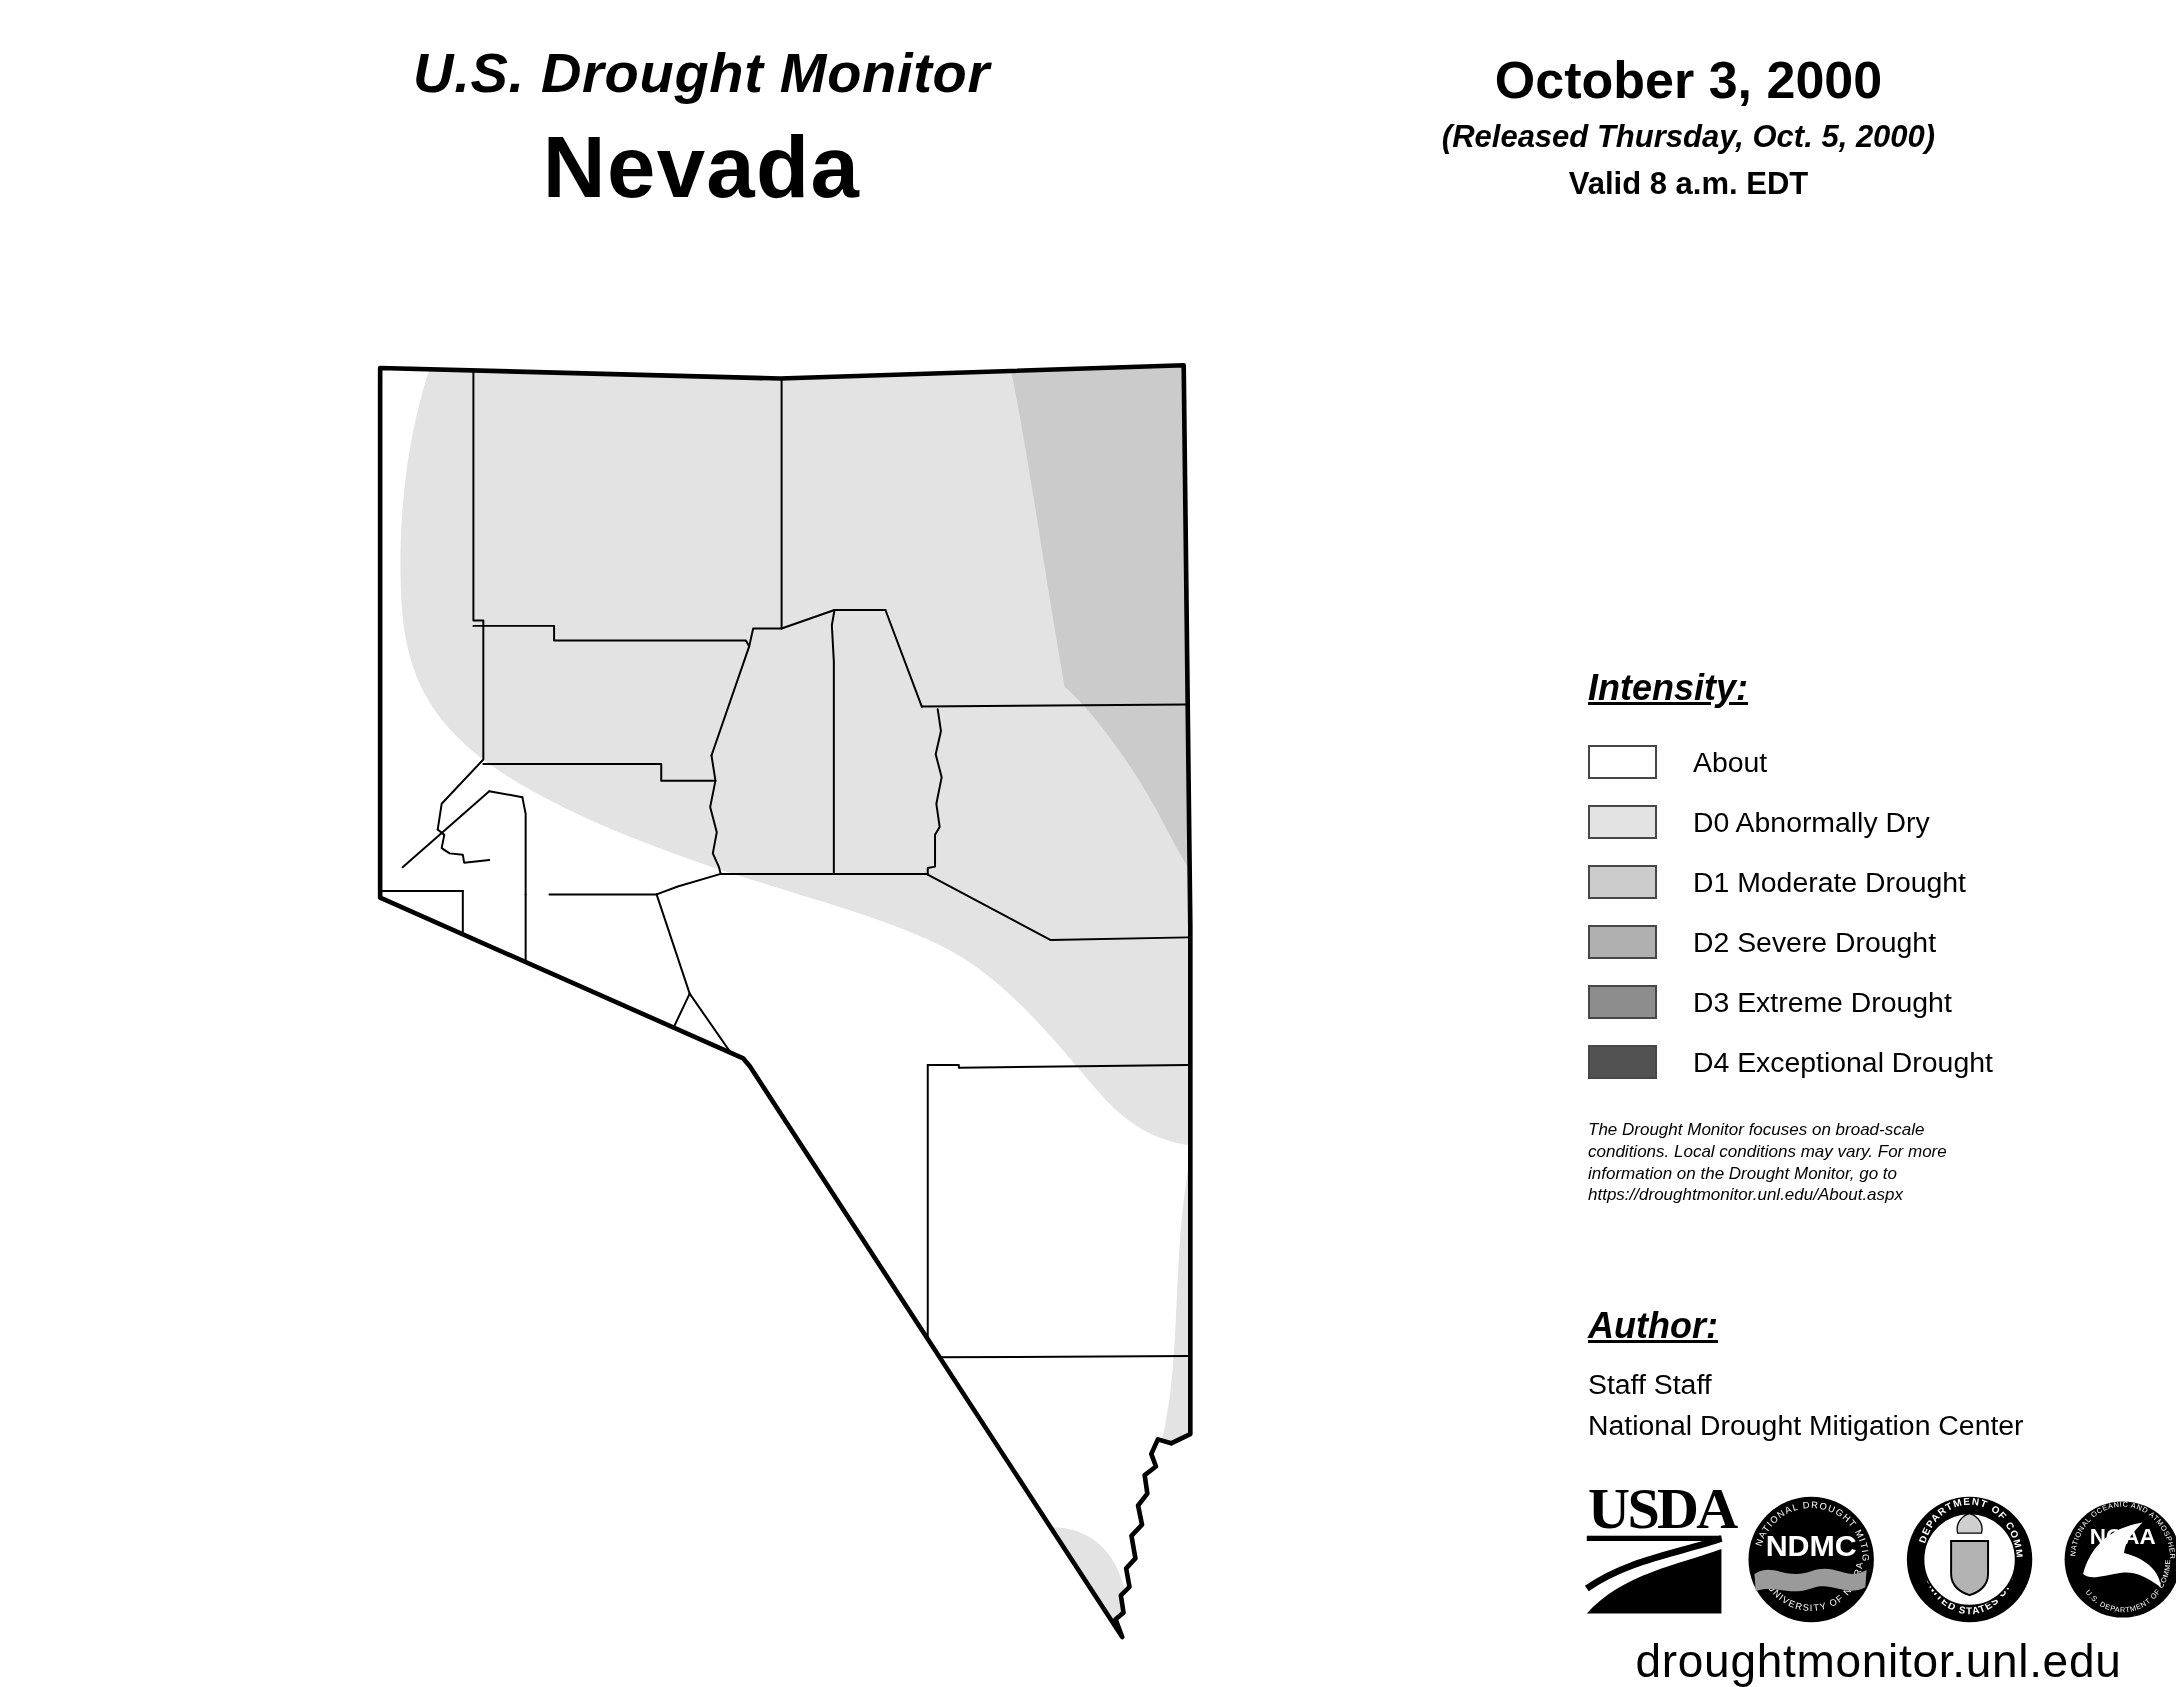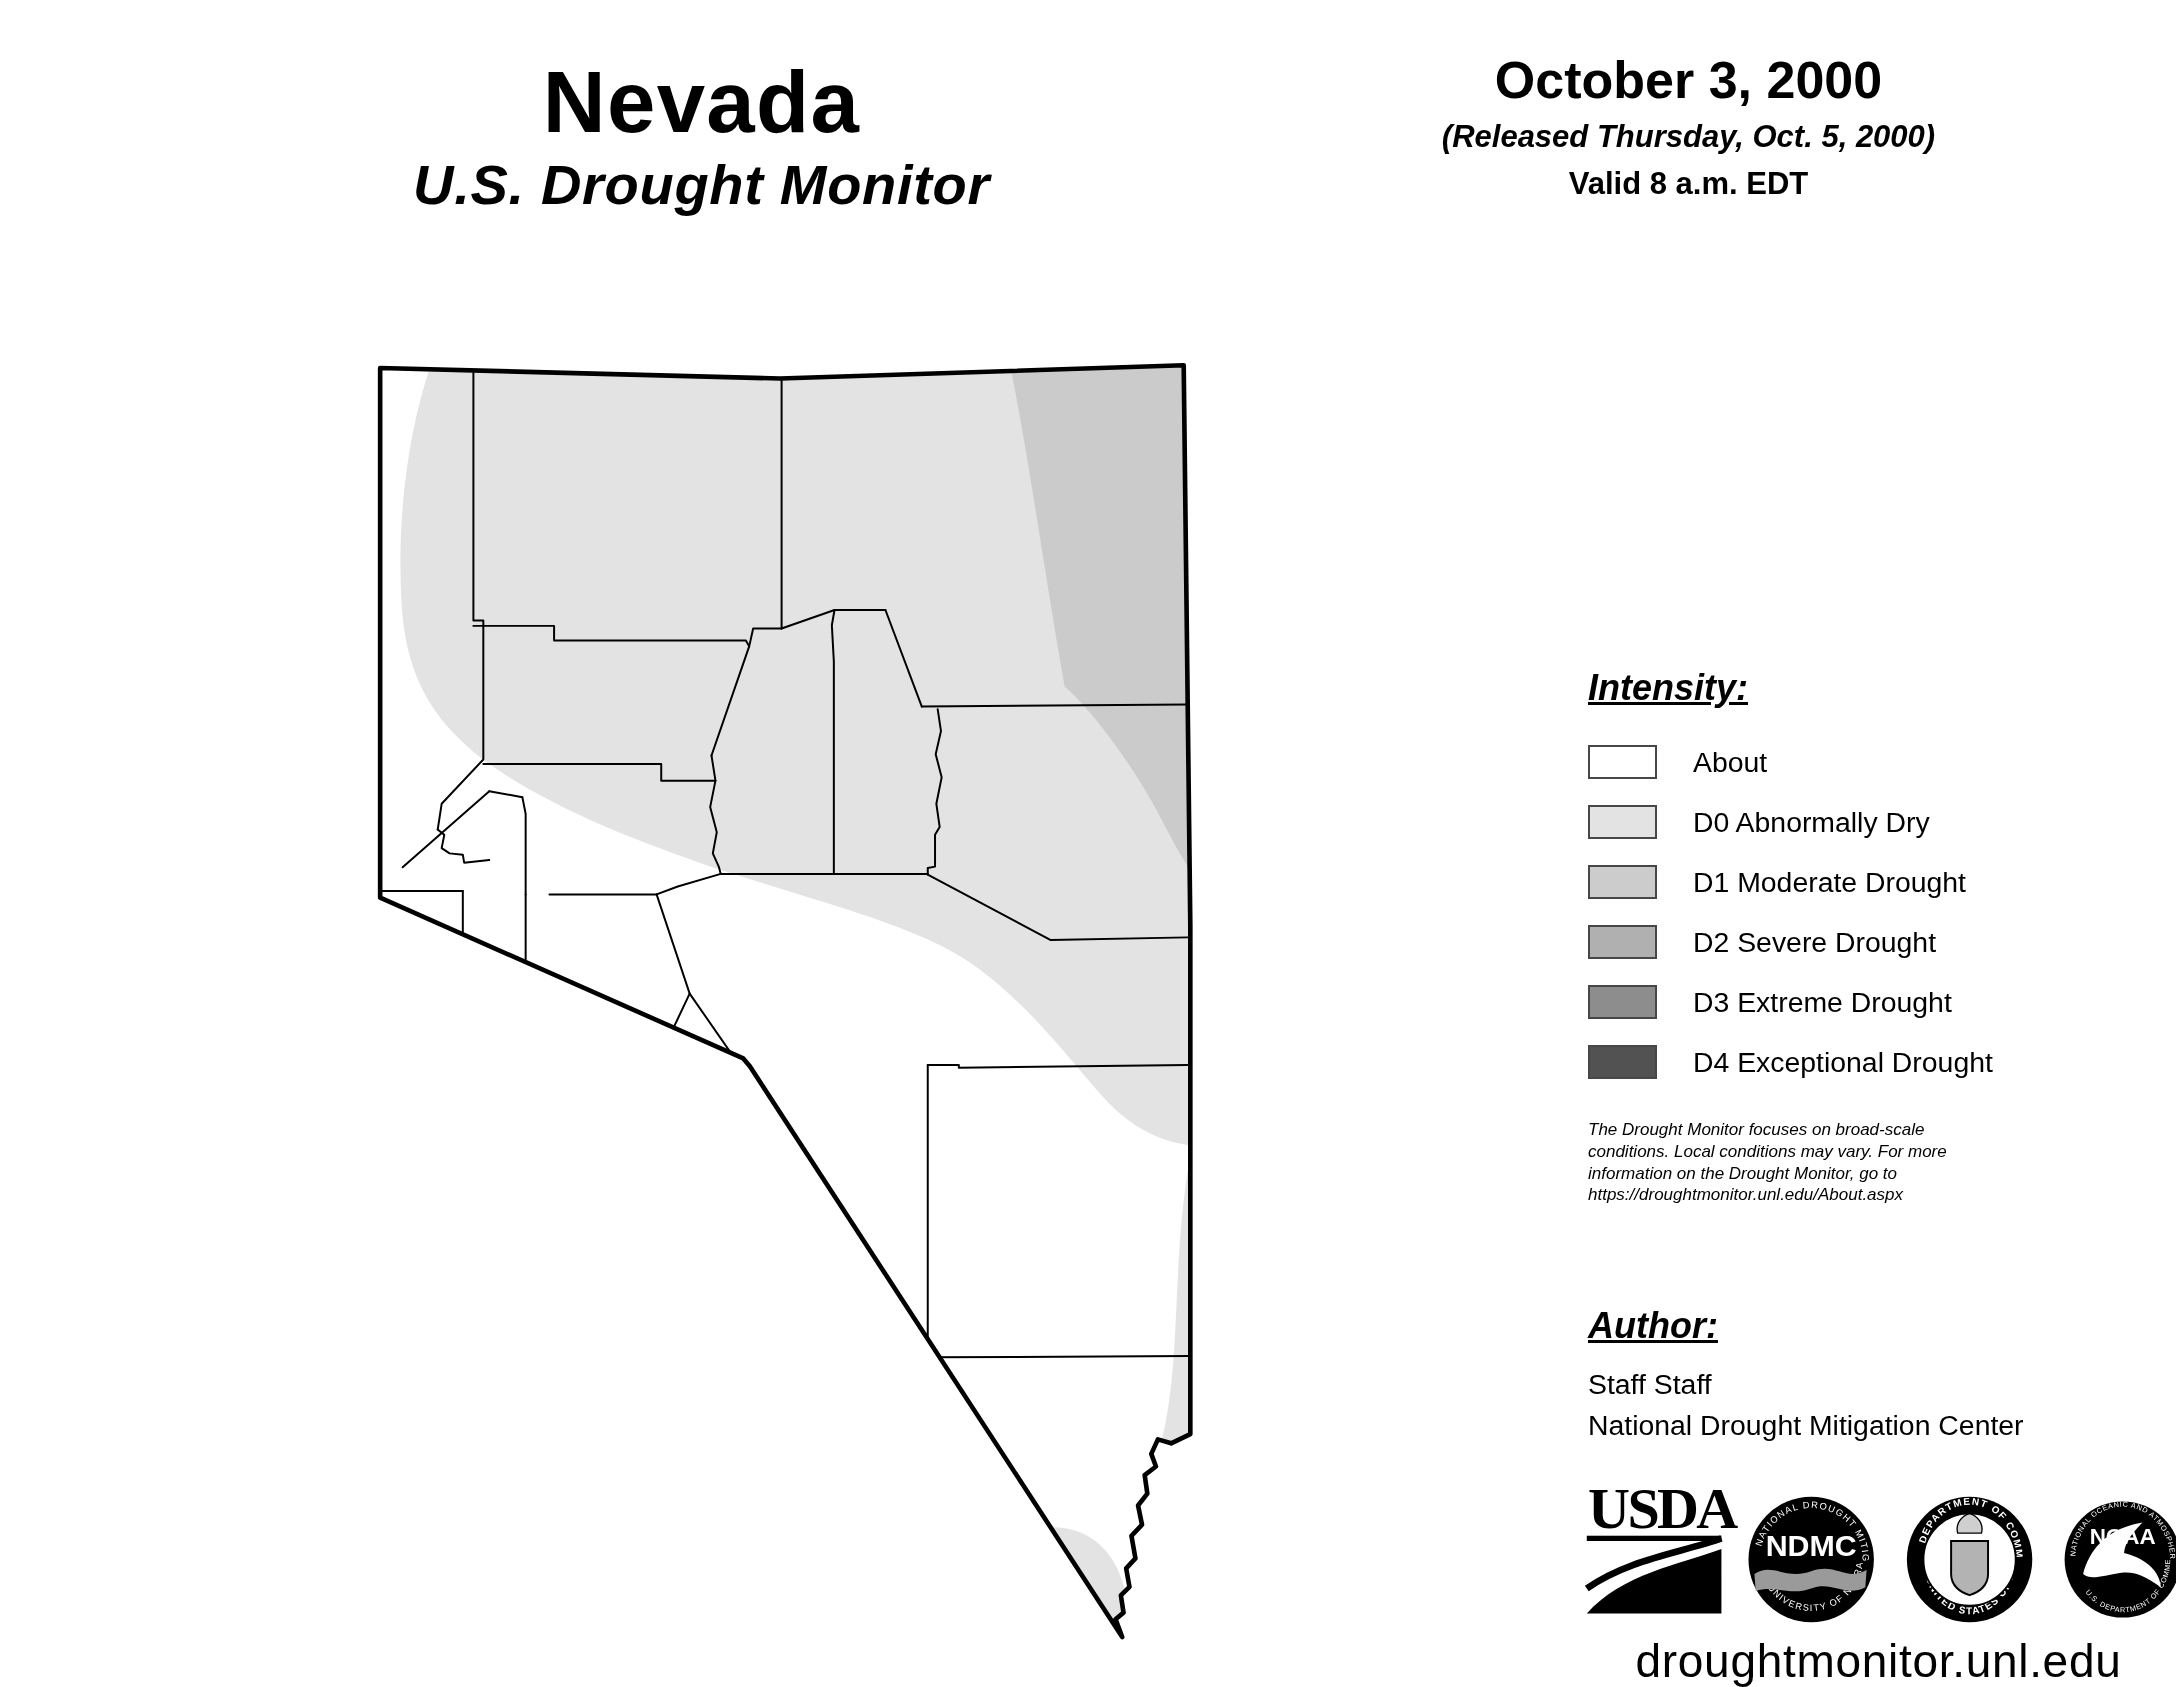--- a/index.html
+++ b/index.html
@@ -33,22 +33,22 @@
   
   #map-wrap{left:357px;top:344px;width:873px;height:1323px;}
   svg{display:block;}
 </style>
 </head>
 <body>
 
 <div id="page">
 
   <div class="abs" id="title-block">
+    <div id="title-line1">U.S. Drought Monitor</div>
     <div id="title-line2">Nevada</div>
-    <div id="title-line1">U.S. Drought Monitor</div>
   </div>
 
   <div class="abs" id="date-block">
     <div id="date-main">October 3, 2000</div>
     <div id="date-released">(Released Thursday, Oct. 5, 2000)</div>
     <div id="date-valid">Valid 8 a.m. EDT</div>
   </div>
 
   <div class="abs" id="map-wrap">
     <svg width="873" height="1323" viewBox="540 520 1320 2000">

